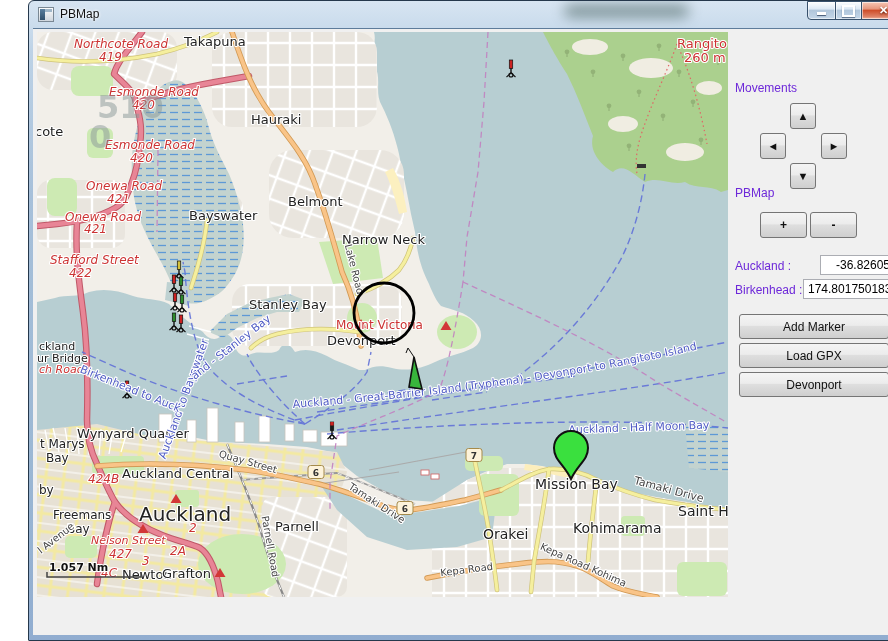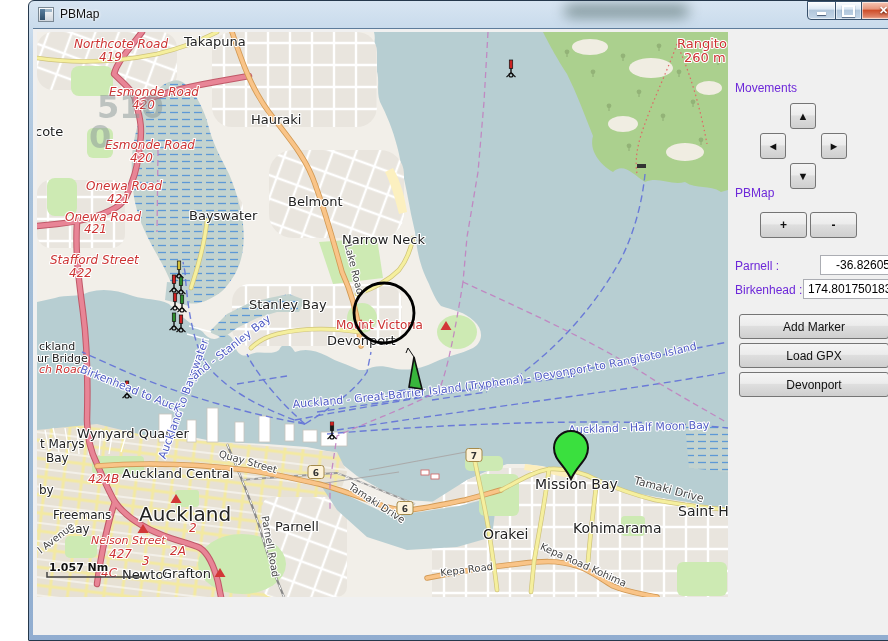--- a/index.html
+++ b/index.html
@@ -440,21 +440,21 @@
       </button>
 
     <div class="lbl" style="left:702px;top:157px">PBMap</div>
     <button class="btn" style="left:727px;top:183px;width:47px;height:26px;font-weight:bold">
         <span>+</span>
       </button>
     <button class="btn" style="left:777px;top:183px;width:47px;height:26px;font-weight:bold">
         <span>-</span>
       </button>
 
-    <div class="lbl" style="left:702px;top:230px">Parnell :</div>
+    <div class="lbl" style="left:702px;top:230px">Auckland :</div>
     <input class="tin" style="left: 787px; top: 226px; width: 96px; padding-left: 15px;" value="-36.8260503">
     <div class="lbl" style="left:702px;top:254px">Birkenhead :</div>
     <input class="tin" style="left: 770px; top: 250px; width: 96px;" value="174.8017501831">
 
     <button class="btn wide" style="left:706px;top:314px">
         <span>Load GPX</span>
       </button>
     <button class="btn wide" style="left:706px;top:285px">
         <span>Add Marker</span>
       </button>

